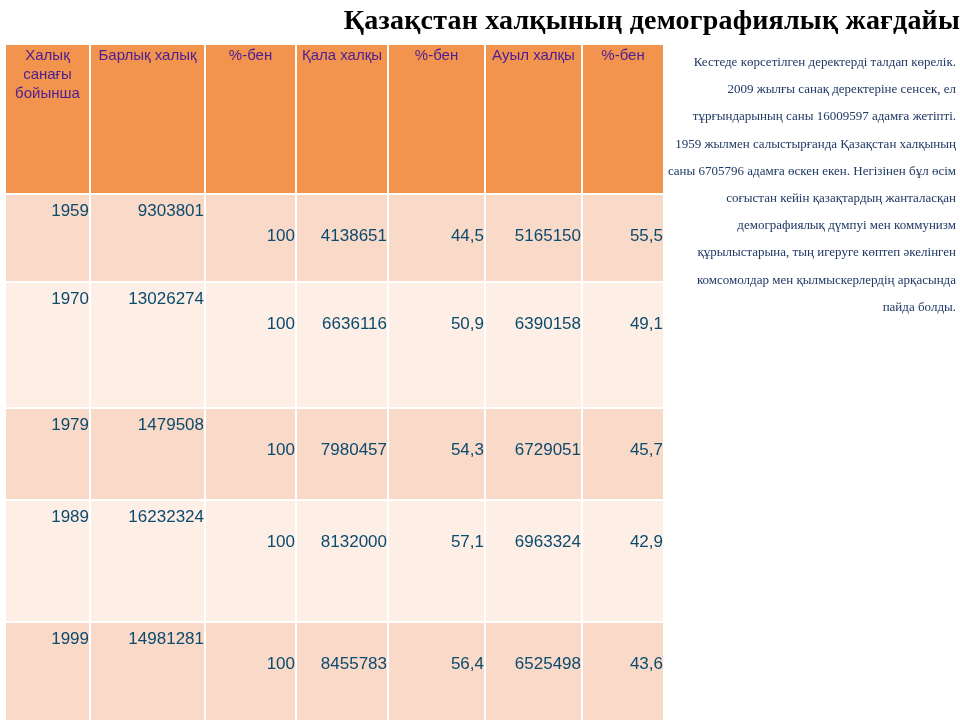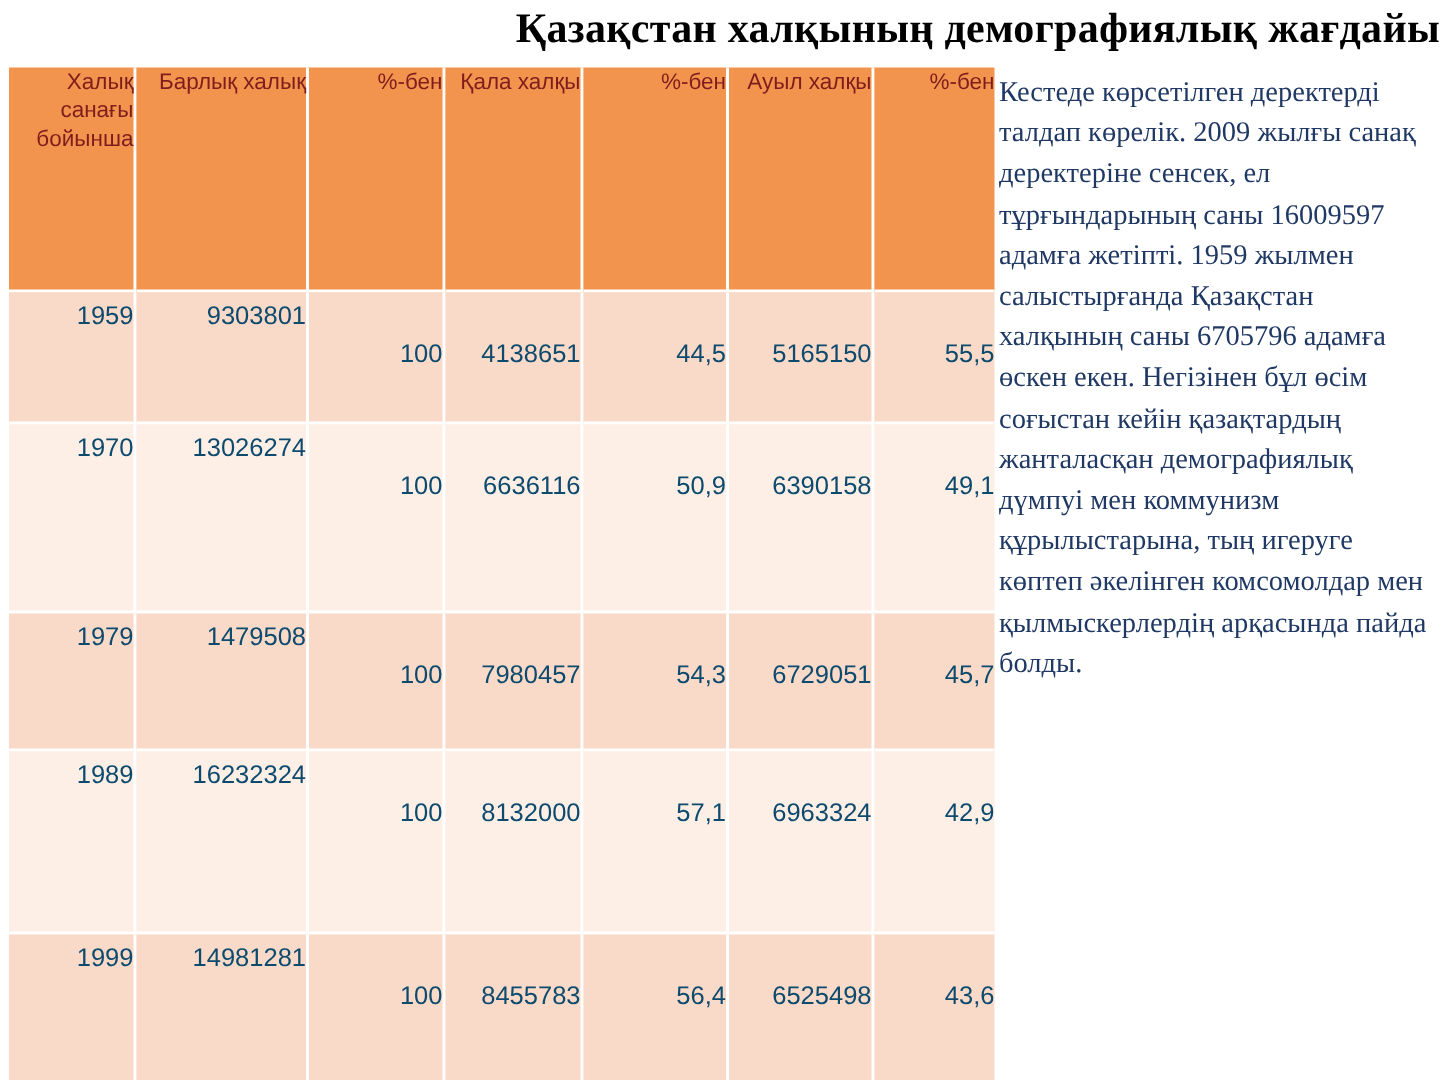--- a/index.html
+++ b/index.html
@@ -56,26 +56,26 @@
     vertical-align: top;
   }
   table.demo-table td:last-child,
   table.demo-table th:last-child {
     border-right: none;
   }
 
   
   thead th {
     background: #f2944e;
-    color: #7f1d1d;
+    color: #4c1d95;
     font-family: "Liberation Sans", sans-serif;
     font-weight: normal;
     font-size: 15px;
     line-height: 19px;
-    text-align: right;
+    text-align: center;
     height: 148px;
     padding: 7px 6px 0 8px;
   }
 
   
   tbody td {
     font-family: "Liberation Sans", sans-serif;
     font-size: 17px;
     color: #0c4a6e;
     text-align: right;
@@ -96,24 +96,24 @@
   tr.r3 td { height: 89px; }
   tr.r4 td { height: 99px; }
 
   
   .note {
     position: absolute;
     left: 666px;
     top: 48px;
     width: 290px;
     font-family: "Liberation Serif", serif;
-    font-size: 19px;
+    font-size: 13px;
     line-height: 27.2px;
     color: #1f3864;
-    text-align: left;
+    text-align: right;
     white-space: pre-line;
   }
 </style>
 </head>
 <body>
 
 <div class="slide">
 
   <div class="title">Қазақстан халқының демографиялық жағдайы</div>
 

